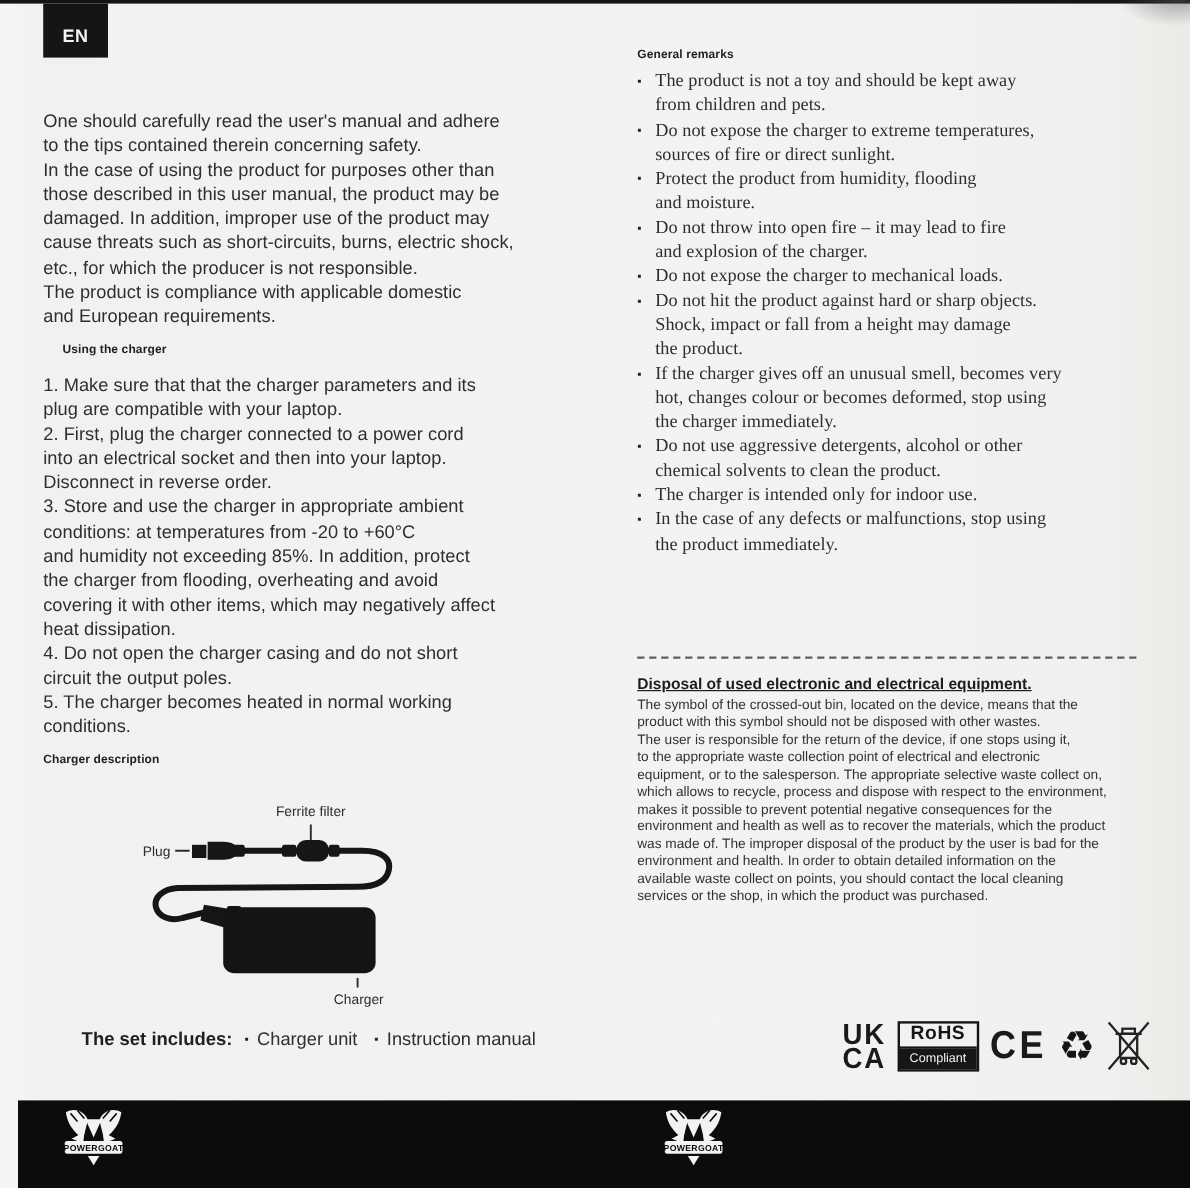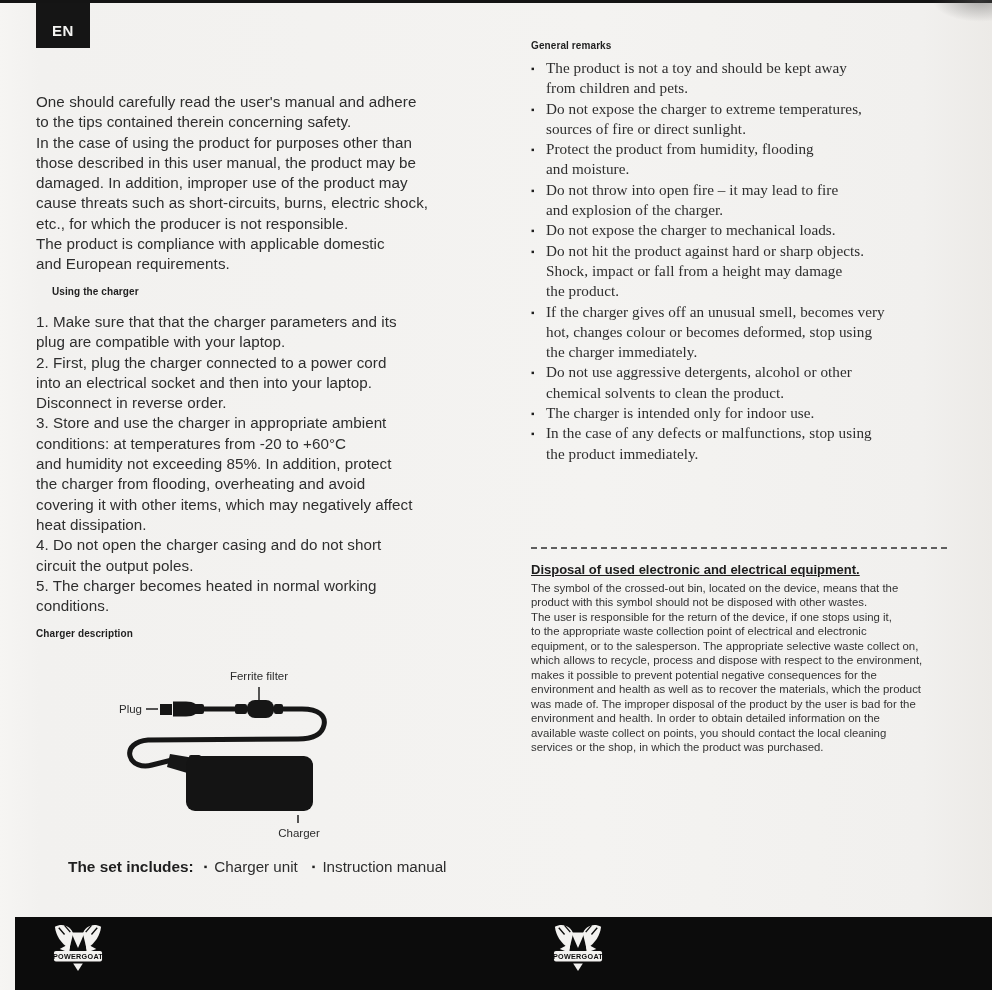--- a/index.html
+++ b/index.html
@@ -168,20 +168,43 @@
 to the appropriate waste collection point of electrical and electronic
 equipment, or to the salesperson. The appropriate selective waste collect on,
 which allows to recycle, process and dispose with respect to the environment,
 makes it possible to prevent potential negative consequences for the
 environment and health as well as to recover the materials, which the product
 was made of. The improper disposal of the product by the user is bad for the
 environment and health. In order to obtain detailed information on the
 available waste collect on points, you should contact the local cleaning
 services or the shop, in which the product was purchased.</div>
 
+  <div class="marks">
+    <div class="ukca">
+      <div>UK</div>
+      <div>CA</div>
+    </div>
+    <div class="rohs">
+      <div class="rohs-top">RoHS</div>
+      <div class="rohs-bottom">Compliant</div>
+    </div>
+    <div class="ce">CE</div>
+    <div class="recycle">♻</div>
+    <svg viewBox="0 0 40 48" width="38" height="46">
+      <g stroke="#222" stroke-width="2" fill="none">
+        <rect x="12" y="13" width="15" height="21" rx="1"></rect>
+        <line x1="8" y1="13" x2="31" y2="13"></line>
+        <rect x="14" y="8.5" width="11" height="4.5"></rect>
+        <circle cx="15" cy="37" r="2.4"></circle>
+        <circle cx="24" cy="37" r="2.4"></circle>
+        <line x1="2" y1="3" x2="37" y2="44"></line>
+        <line x1="37" y1="3" x2="2" y2="44"></line>
+      </g>
+    </svg>
+  </div>
 
   <div class="footer-bar">
     <svg class="goat goat-1" viewBox="0 0 60 52" width="58" height="50">
       <g fill="#f3f2f0">
         <path d="M6 4 C14 -1 23 4 25 11 L21 27 C12 21 7 13 6 4 Z"></path>
         <path d="M54 4 C46 -1 37 4 35 11 L39 27 C48 21 53 13 54 4 Z"></path>
         <polygon points="23,10 37,10 30,26"></polygon>
         <polygon points="11,27 22,21 21,31"></polygon>
         <polygon points="49,27 38,21 39,31"></polygon>
         <rect x="5" y="29" width="50" height="11" rx="2"></rect>

